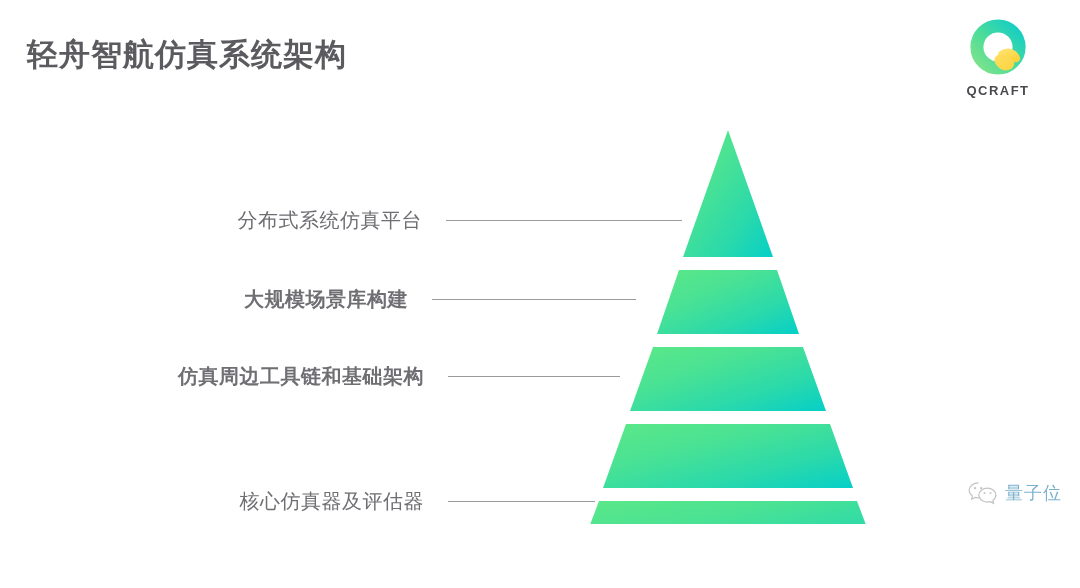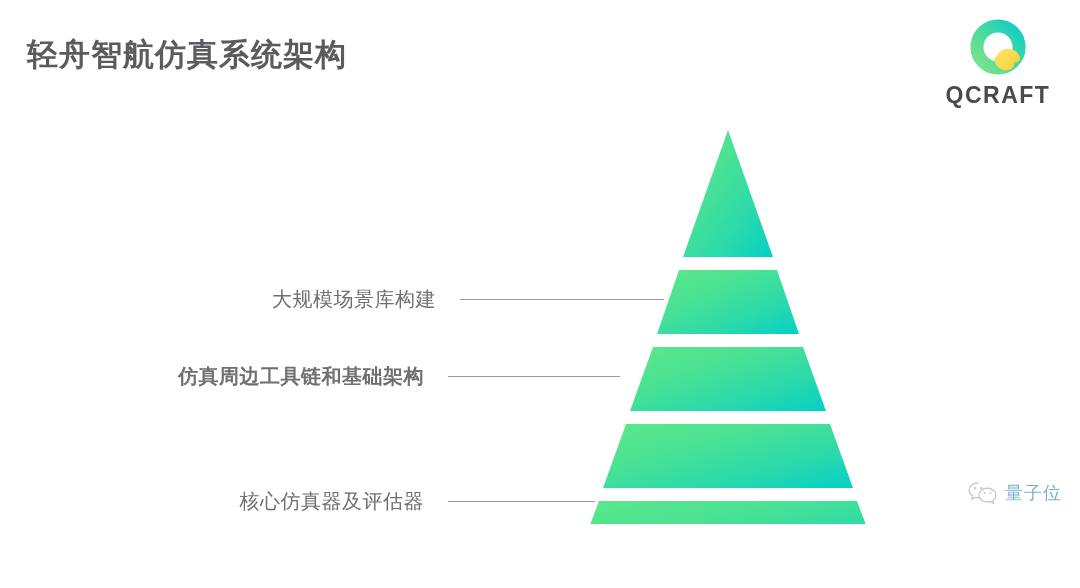--- a/index.html
+++ b/index.html
@@ -42,21 +42,21 @@
     flex-direction: column;
     align-items: center;
   }
   .brand-mark {
     width: 62px;
     height: 62px;
     display: block;
   }
   .brand-word {
     margin-top: 6px;
-    font-size: 23px;
+    font-size: 13px;
     font-weight: bold;
     letter-spacing: 1.5px;
     color: #4a4a4e;
     line-height: 1;
   }
 
   
   .pyramid {
     position: absolute;
     left: 560px;
@@ -83,21 +83,21 @@
   .row-line {
     height: 1px;
     background: #9b9b9f;
     margin-left: 24px;
     flex: none;
   }
 
   
   #row-0 { left: 120px; top: 207px; width: 562px; }
   #row-0 .row-line { width: 236px; }
-  #row-1 { left: 132px; top: 286px; width: 532px; }
+  #row-1 { left: 104px; top: 286px; width: 532px; font-weight: bold; }
   #row-1 .row-line { width: 204px; }
   #row-2 { left: 120px; top: 363px; width: 500px; font-weight: bold; }
   #row-2 .row-line { width: 172px; }
   #row-3 { left: 120px; top: 440px; width: 475px; margin-top: 48px; }
   #row-3 .row-line { width: 147px; }
   #row-4 { left: 120px; top: 517px; width: 455px; }
   #row-4 .row-line { width: 125px; }
 
   
   .watermark {
@@ -168,20 +168,24 @@
 
     <polygon points="119,150 217,150 239,214 97,214" fill="url(#pyrGrad)"></polygon>
 
     <polygon points="93,227 243,227 266,291 70,291" fill="url(#pyrGrad)"></polygon>
 
     <polygon points="66,304 270,304 293,368 43,368" fill="url(#pyrGrad)"></polygon>
 
     <polygon points="39,381 297,381 323,450 13,450" fill="url(#pyrGrad)"></polygon>
   </svg>
 
+  <div class="label-row" id="row-0">
+    <span class="row-text">分布式系统仿真平台</span>
+    <span class="row-line"></span>
+  </div>
   <div class="label-row" id="row-1">
     <span class="row-text">大规模场景库构建</span>
     <span class="row-line"></span>
   </div>
   <div class="label-row" id="row-2">
     <span class="row-text">仿真周边工具链和基础架构</span>
     <span class="row-line"></span>
   </div>
   <div class="label-row" id="row-3">
     <span class="row-text">核心仿真器及评估器</span>

